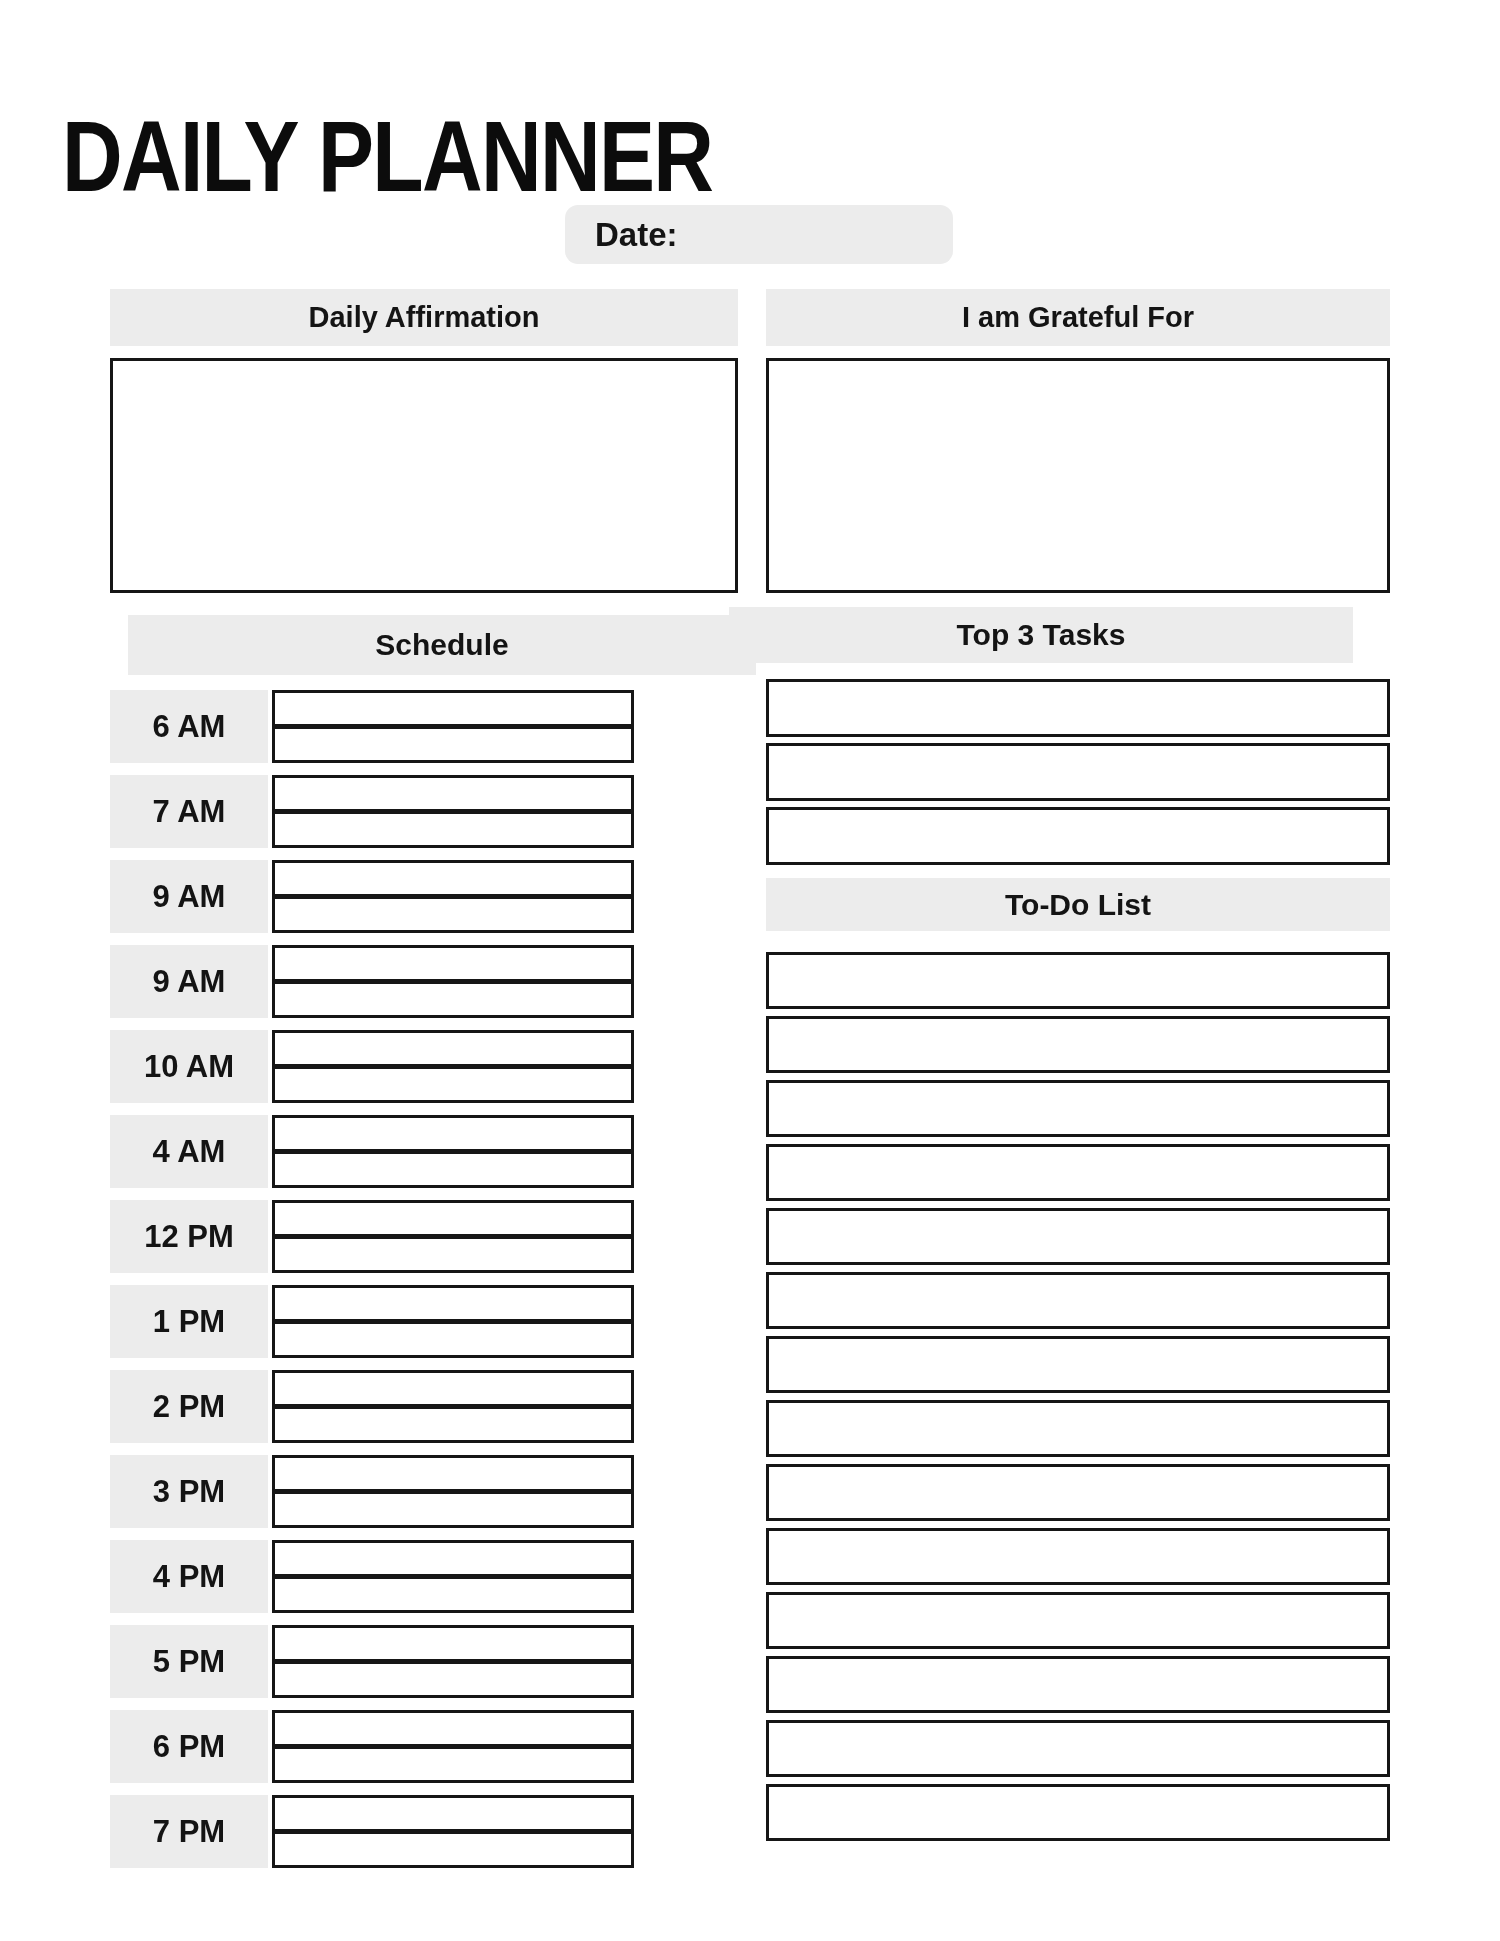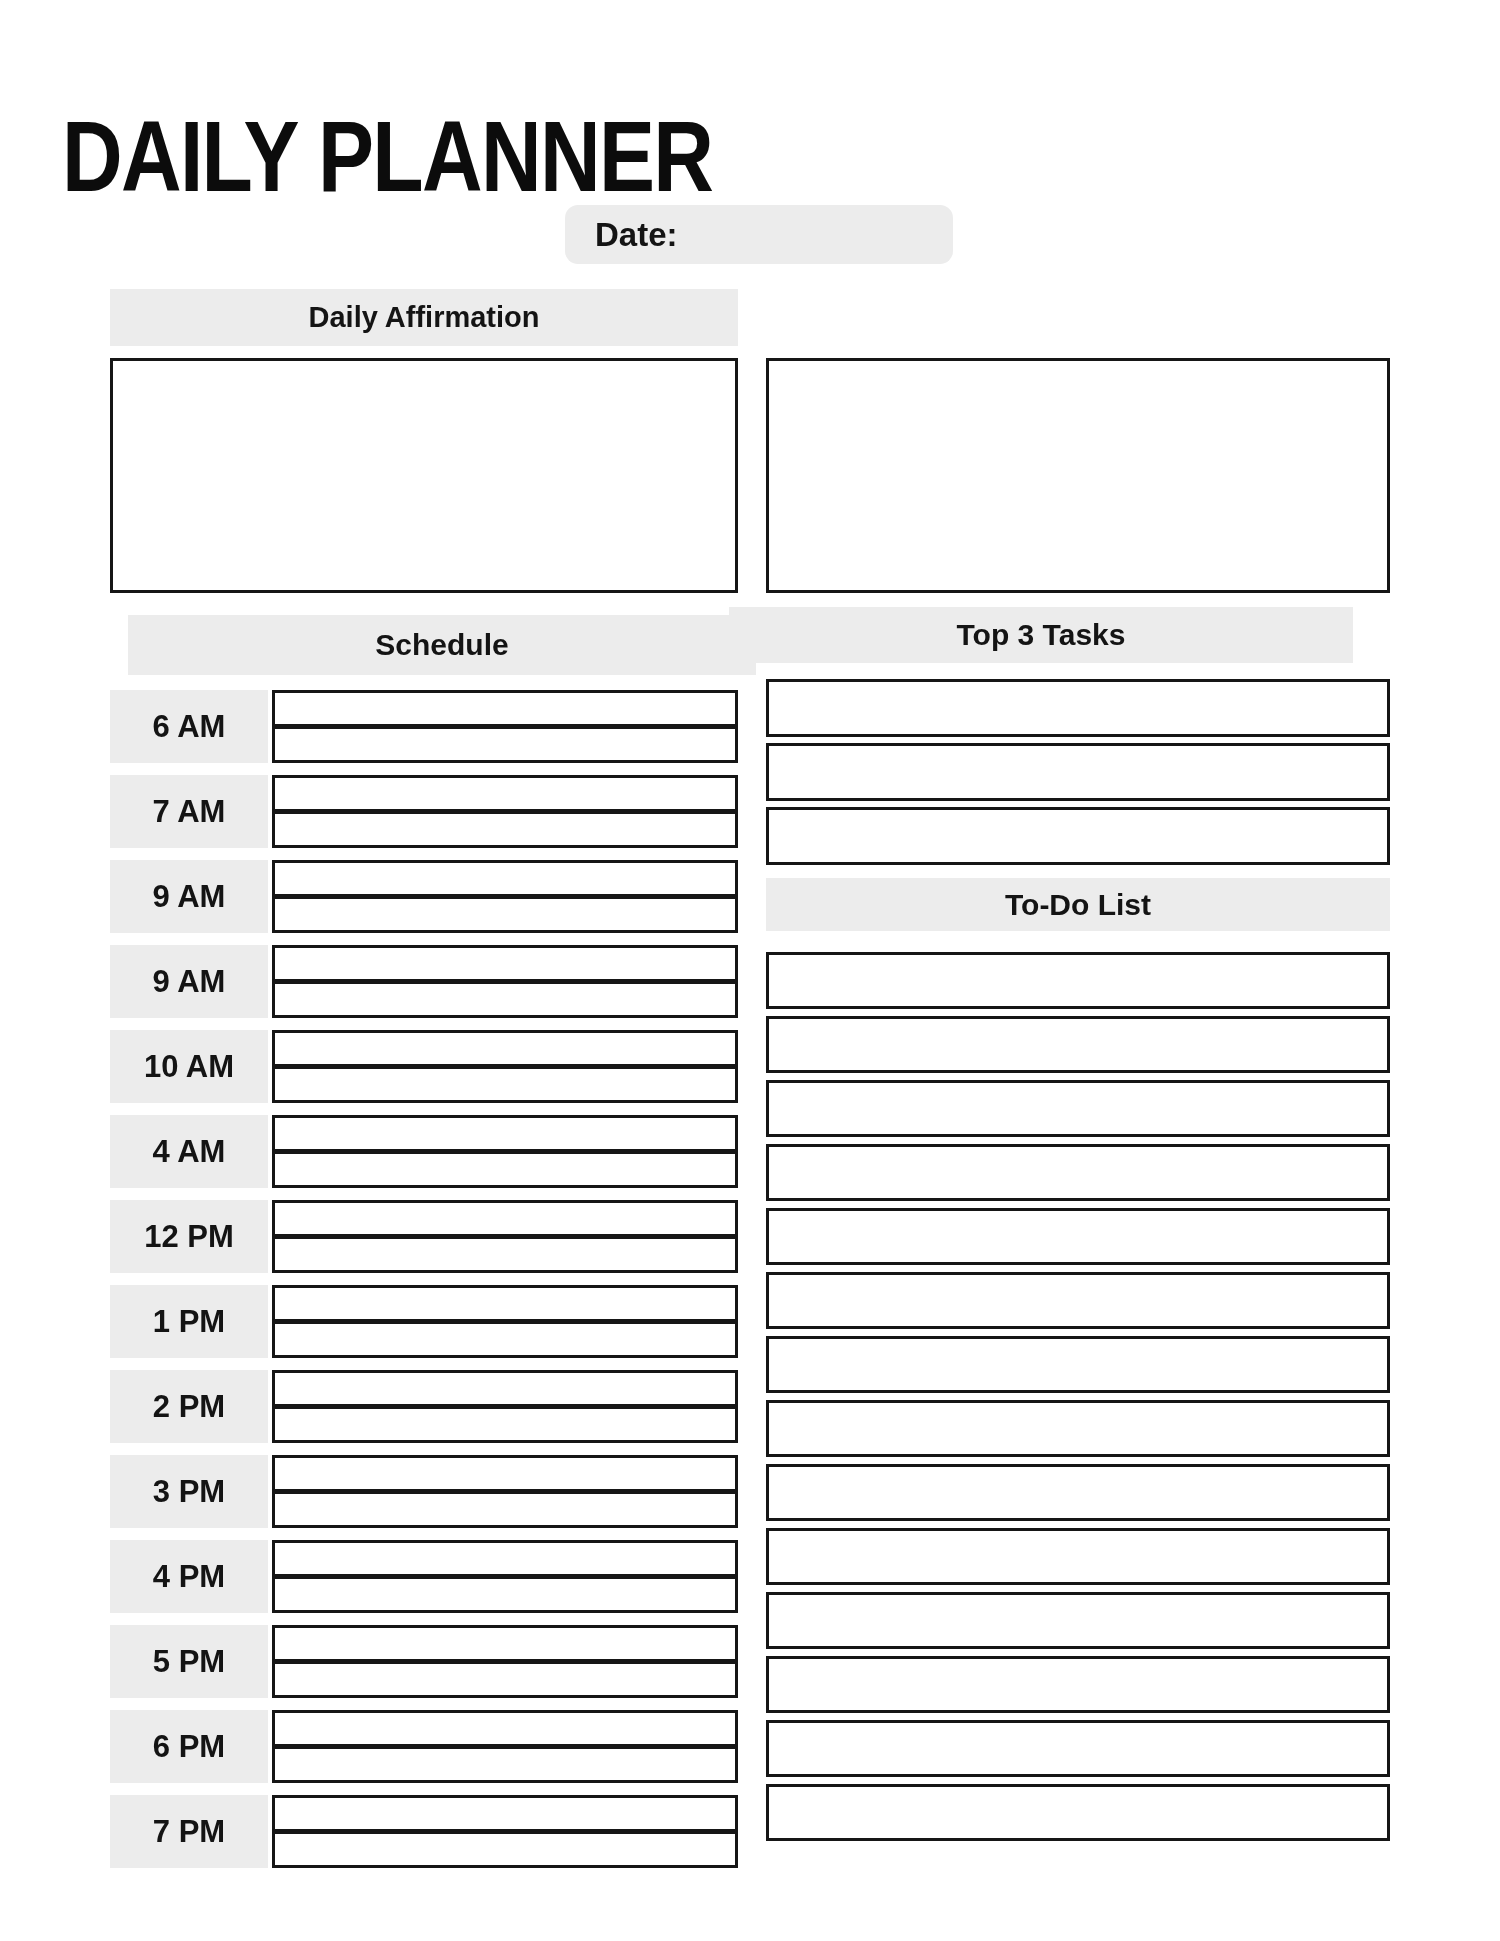--- a/index.html
+++ b/index.html
@@ -71,21 +71,21 @@
     background: #fff;
     border: 3px solid var(--border, #161616);
   }
   .box-affirmation { left: 110px; top: 358px; width: 628px; height: 235px; }
   .box-grateful    { left: 766px; top: 358px; width: 624px; height: 235px; }
 
   
   .schedule-rows {
     position: absolute;
     left: 110px; top: 690px;
-    width: 628px;
+    width: 524px;
   }
   .srow {
     display: flex;
     height: 73px;
     margin-bottom: 12px;
   }
   .slabel {
     width: 158px;
     background: var(--header-bg, #ececec);
     display: flex;
@@ -140,20 +140,23 @@
   </div>
 
   <div class="date-bar">
     <span>Date:</span>
     <span class="date-value"></span>
   </div>
 
   <div class="bar hdr-affirmation">
     <span>Daily Affirmation</span>
   </div>
+  <div class="bar hdr-grateful">
+    <span>I am Grateful For</span>
+  </div>
 
   <div class="bigbox box-affirmation"></div>
   <div class="bigbox box-grateful"></div>
 
   <div class="bar hdr-schedule">
     <span>Schedule</span>
   </div>
   <div class="bar hdr-tasks">
     <span>Top 3 Tasks</span>
   </div>

